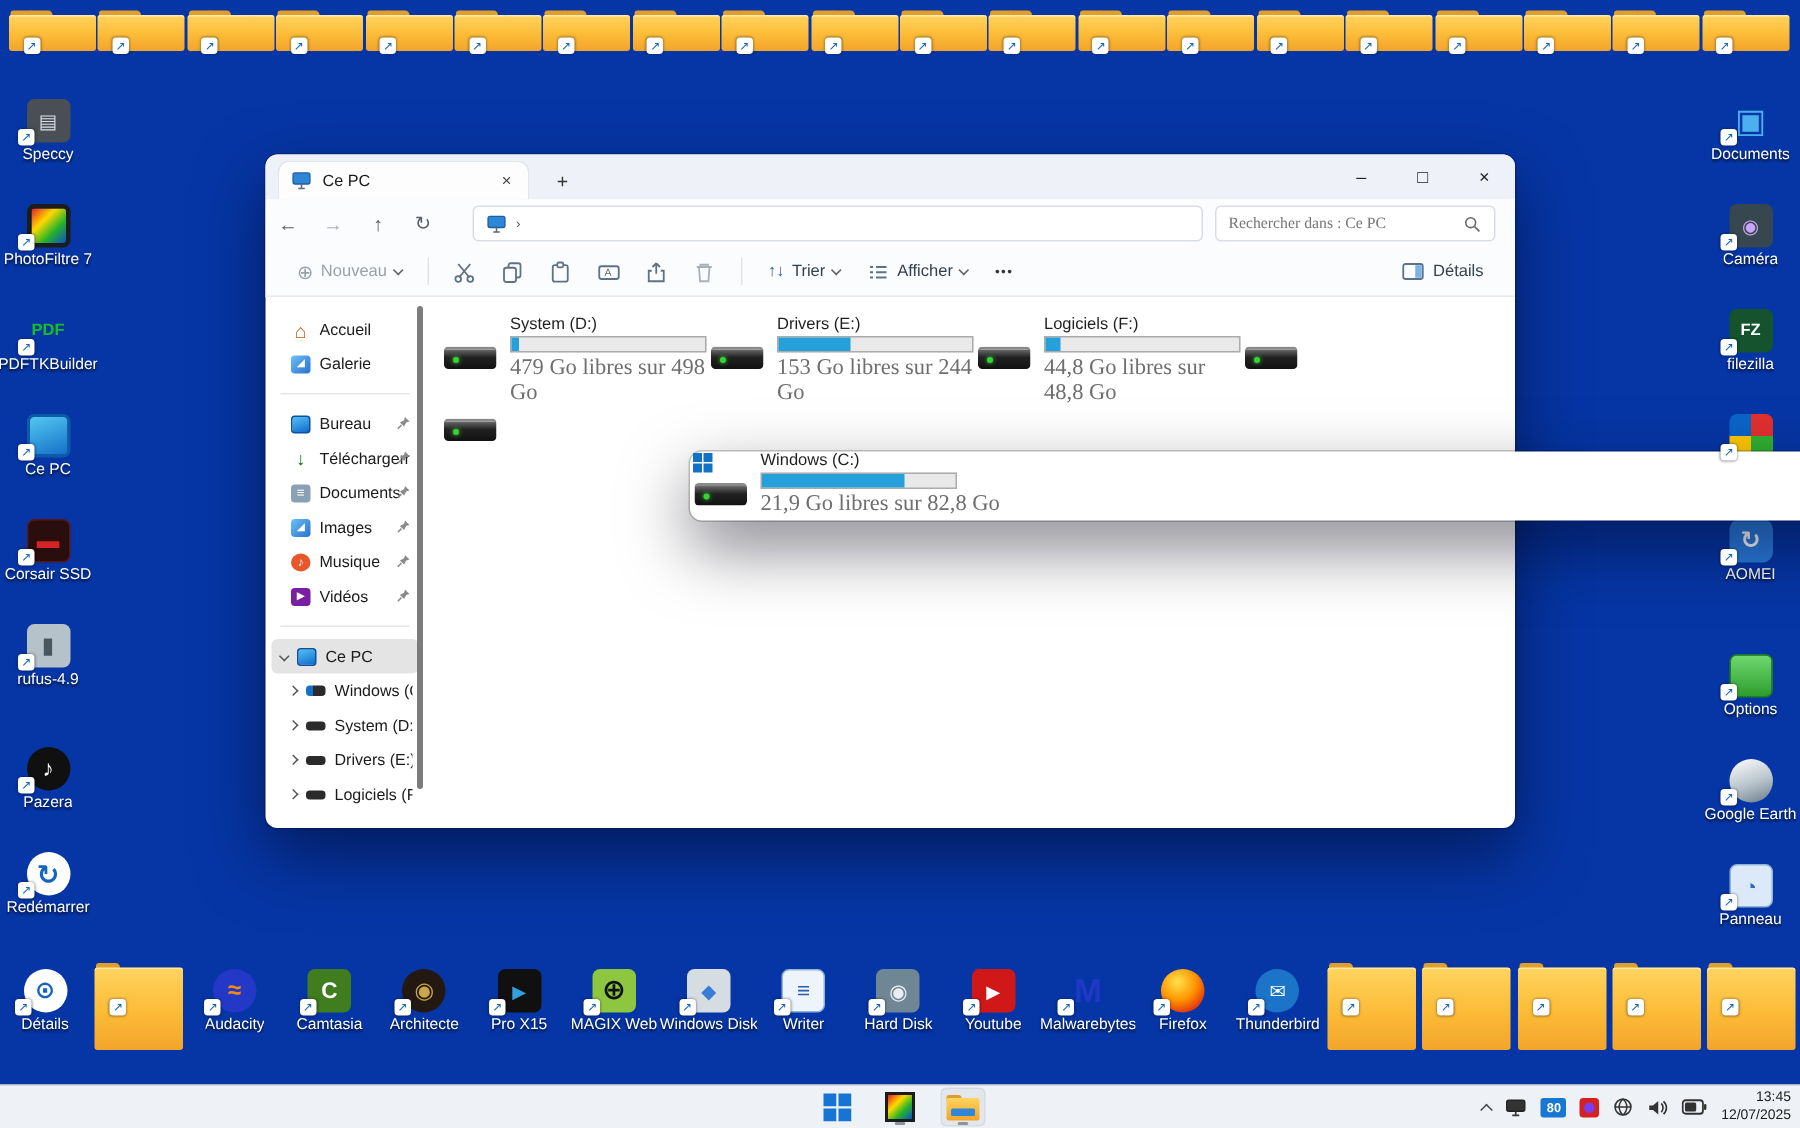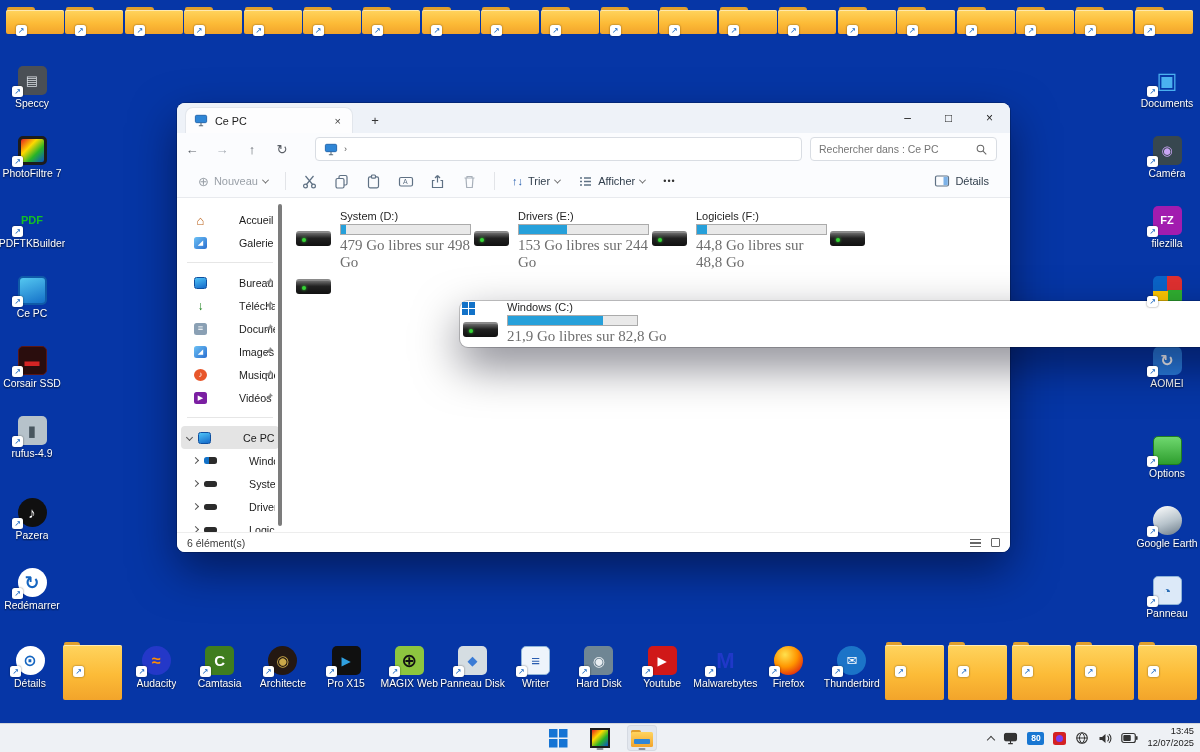--- a/index.html
+++ b/index.html
@@ -34,35 +34,35 @@
   .tab-close { margin-left:auto; font-size:11px; color:#444; padding:0 3px; }
   .newtab { position:absolute; left:186px; top:6px; width:24px; height:22px; display:grid; place-items:center; font-size:13px; color:#333; }
   .caption { position:absolute; right:0; top:0; display:flex; }
   .caption span { width:41px; height:30px; display:grid; place-items:center; font-size:12px; color:#222; }
   .navbar { position:absolute; top:30px; left:0; right:0; height:32px; background:#fbfcfe; display:flex; align-items:center; }
   .navbtn { width:30px; text-align:center; font-size:13px; color:#5a5f66; }
   .navbtn.dim { color:#a8adb5; }
   .addrbar { position:absolute; left:138px; top:4px; width:487px; height:24px; background:#fff; border:1px solid #d9dde3; border-radius:4px; display:flex; align-items:center; gap:6px; padding:0 8px; }
   .addr-chev { font-size:9px; color:#555; }
   .searchbox { position:absolute; right:13px; top:4px; width:187px; height:24px; background:#fff; border:1px solid #d9dde3; border-radius:4px; display:flex; align-items:center; padding:0 8px; }
-  .searchbox input { border:none; outline:none; flex:1; font-size:10.5px; color:#555; background:transparent; font-family:Liberation Sans, sans-serif; }
+  .searchbox input { border:none; outline:none; flex:1; font-size:10.5px; color:#555; background:transparent; font-family:Liberation Serif, serif; }
   .toolbar { position:absolute; top:62px; left:0; right:0; height:33px; background:#fbfcfe; border-bottom:1px solid #e8eaee; display:flex; align-items:center; padding:0 14px; gap:4px; }
   .tbtn { display:flex; align-items:center; gap:5px; font-size:11px; color:#33404e; padding:5px 7px; border-radius:4px; }
   .tbtn.dim { color:#9aa0a8; }
   .tglyph { font-size:13px; line-height:1; }
   .chevdn { width:5px; height:5px; border-right:1.3px solid #666; border-bottom:1.3px solid #666; transform:rotate(45deg) translate(-1px,-1px); display:inline-block; }
   .tdiv { width:1px; height:18px; background:#e2e4e8; margin:0 6px; }
   .ticon { width:28px; height:24px; display:grid; place-items:center; }
   .tright { margin-left:auto; }
   .body { position:absolute; top:95px; bottom:20px; left:0; right:0; display:flex; }
   
   .sbar { width:106px; position:relative; padding-top:10px; flex:none; }
   .sbitem { height:23px; display:flex; align-items:center; gap:6px; padding:0 4px 0 13px; font-size:10.7px; color:#1b1b1b; border-radius:4px; margin:0 4px; position:relative; white-space:nowrap; }
   .sbitem.selected { background:#e4e4e4; }
-  .sblabel { overflow:hidden; max-width:60px;margin-left:26px; }
+  .sblabel { overflow:hidden; max-width:60px; }
   .sbicon { width:13px; height:12px; border-radius:2.5px; display:grid; place-items:center; font-size:9px; line-height:1; flex:none; }
   .pin { position:absolute; right:5px; top:6px; }
   .sbdiv { height:1px; background:#e6e6e6; margin:8px 10px; }
   .sbscroll { position:absolute; right:1px; top:6px; bottom:6px; width:4px; background:#7c7c7c; border-radius:2px; }
   .tree .sbitem { padding-left:6px; }
   .chev { width:5px; height:5px; border-right:1.2px solid #555; border-bottom:1.2px solid #555; flex:none; visibility:hidden; }
   .chev.open { visibility:visible; transform:rotate(45deg); }
   .chev.closed { visibility:visible; transform:rotate(-45deg); }
   
   .content { flex:1; padding:12px 0 0 10px; position:relative; }
@@ -386,21 +386,21 @@
 
           <span class="tile" style="background: rgb(55, 71, 79); color: rgb(201, 165, 245); font-size: 13px;">◉</span>
           <span class="shortcut">↗</span>
         </span>
         <span class="dlabel">Caméra</span>
       </div>
 
       <div class="dicon app">
         <span class="iconwrap">
 
-          <span class="tile" style="background: #a21caf; color: rgb(255, 255, 255); font-size: 11px;">FZ</span>
+          <span class="tile" style="background: #14532d; color: rgb(255, 255, 255); font-size: 11px;">FZ</span>
           <span class="shortcut">↗</span>
         </span>
         <span class="dlabel">filezilla</span>
       </div>
 
       <div class="dicon app">
         <span class="iconwrap">
 
           <span class="tile" style="background: conic-gradient(rgb(224, 48, 48) 0deg, rgb(224, 48, 48) 25%, rgb(48, 176, 48) 0deg, rgb(48, 176, 48) 50%, rgb(255, 200, 0) 0deg, rgb(255, 200, 0) 75%, rgb(10, 100, 200) 0deg);"></span>
           <span class="shortcut">↗</span>
@@ -509,21 +509,21 @@
         </span>
         <span class="dlabel">MAGIX Web</span>
       </div>
 
       <div class="dicon app">
         <span class="iconwrap">
 
           <span class="tile" style="background: rgb(213, 221, 226); color: rgb(58, 123, 213); font-size: 13px;">◆</span>
           <span class="shortcut">↗</span>
         </span>
-        <span class="dlabel">Panneau Disk</span>
+        <span class="dlabel">Windows Disk</span>
       </div>
 
       <div class="dicon app">
         <span class="iconwrap">
 
           <span class="tile" style="background: rgb(238, 244, 251); color: rgb(42, 93, 176); font-size: 15px; border: 1px solid rgb(143, 180, 216);">≡</span>
           <span class="shortcut">↗</span>
         </span>
         <span class="dlabel">Writer</span>
       </div>
@@ -903,27 +903,20 @@
             <div class="drive">
               <span class="hddwrap">
 
                 <span class="hdd"></span>
               </span>
             </div>
           </div>
       </div>
     </div>
 
-    <div class="statusbar">
-      <span>6 élément(s)</span>
-      <span class="viewtoggles">
-        <span class="vlines"></span>
-        <span class="vbox"></span>
-      </span>
-    </div>
   </div>
 
   <div class="taskbar">
     <div class="tb-center">
       <div class="tb-app">
           <span class="startico"></span>
         </div>
       <div class="tb-app">
           <span class="pfico"></span>
           <span class="tb-ind"></span>

